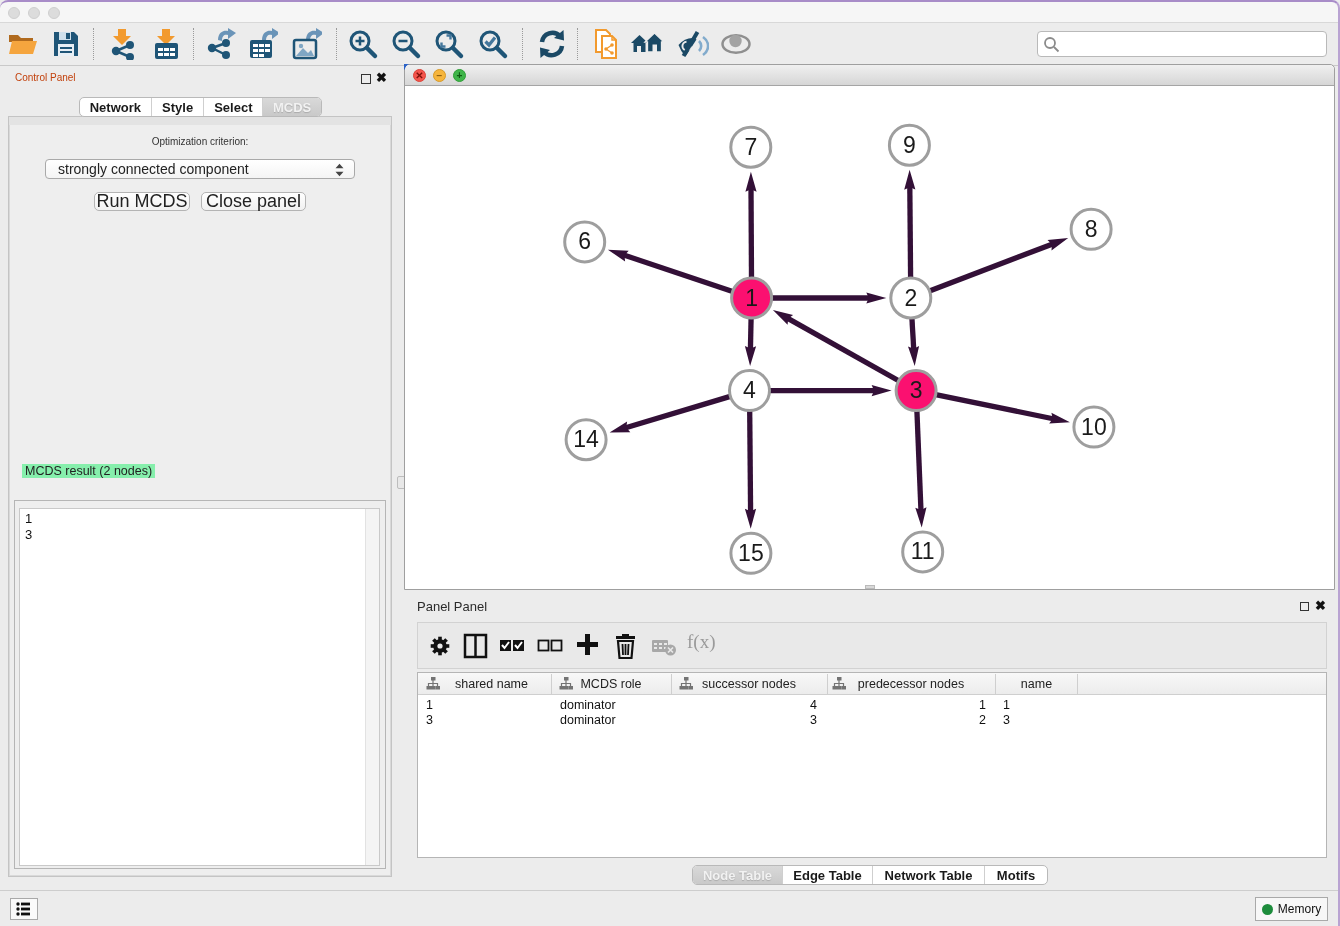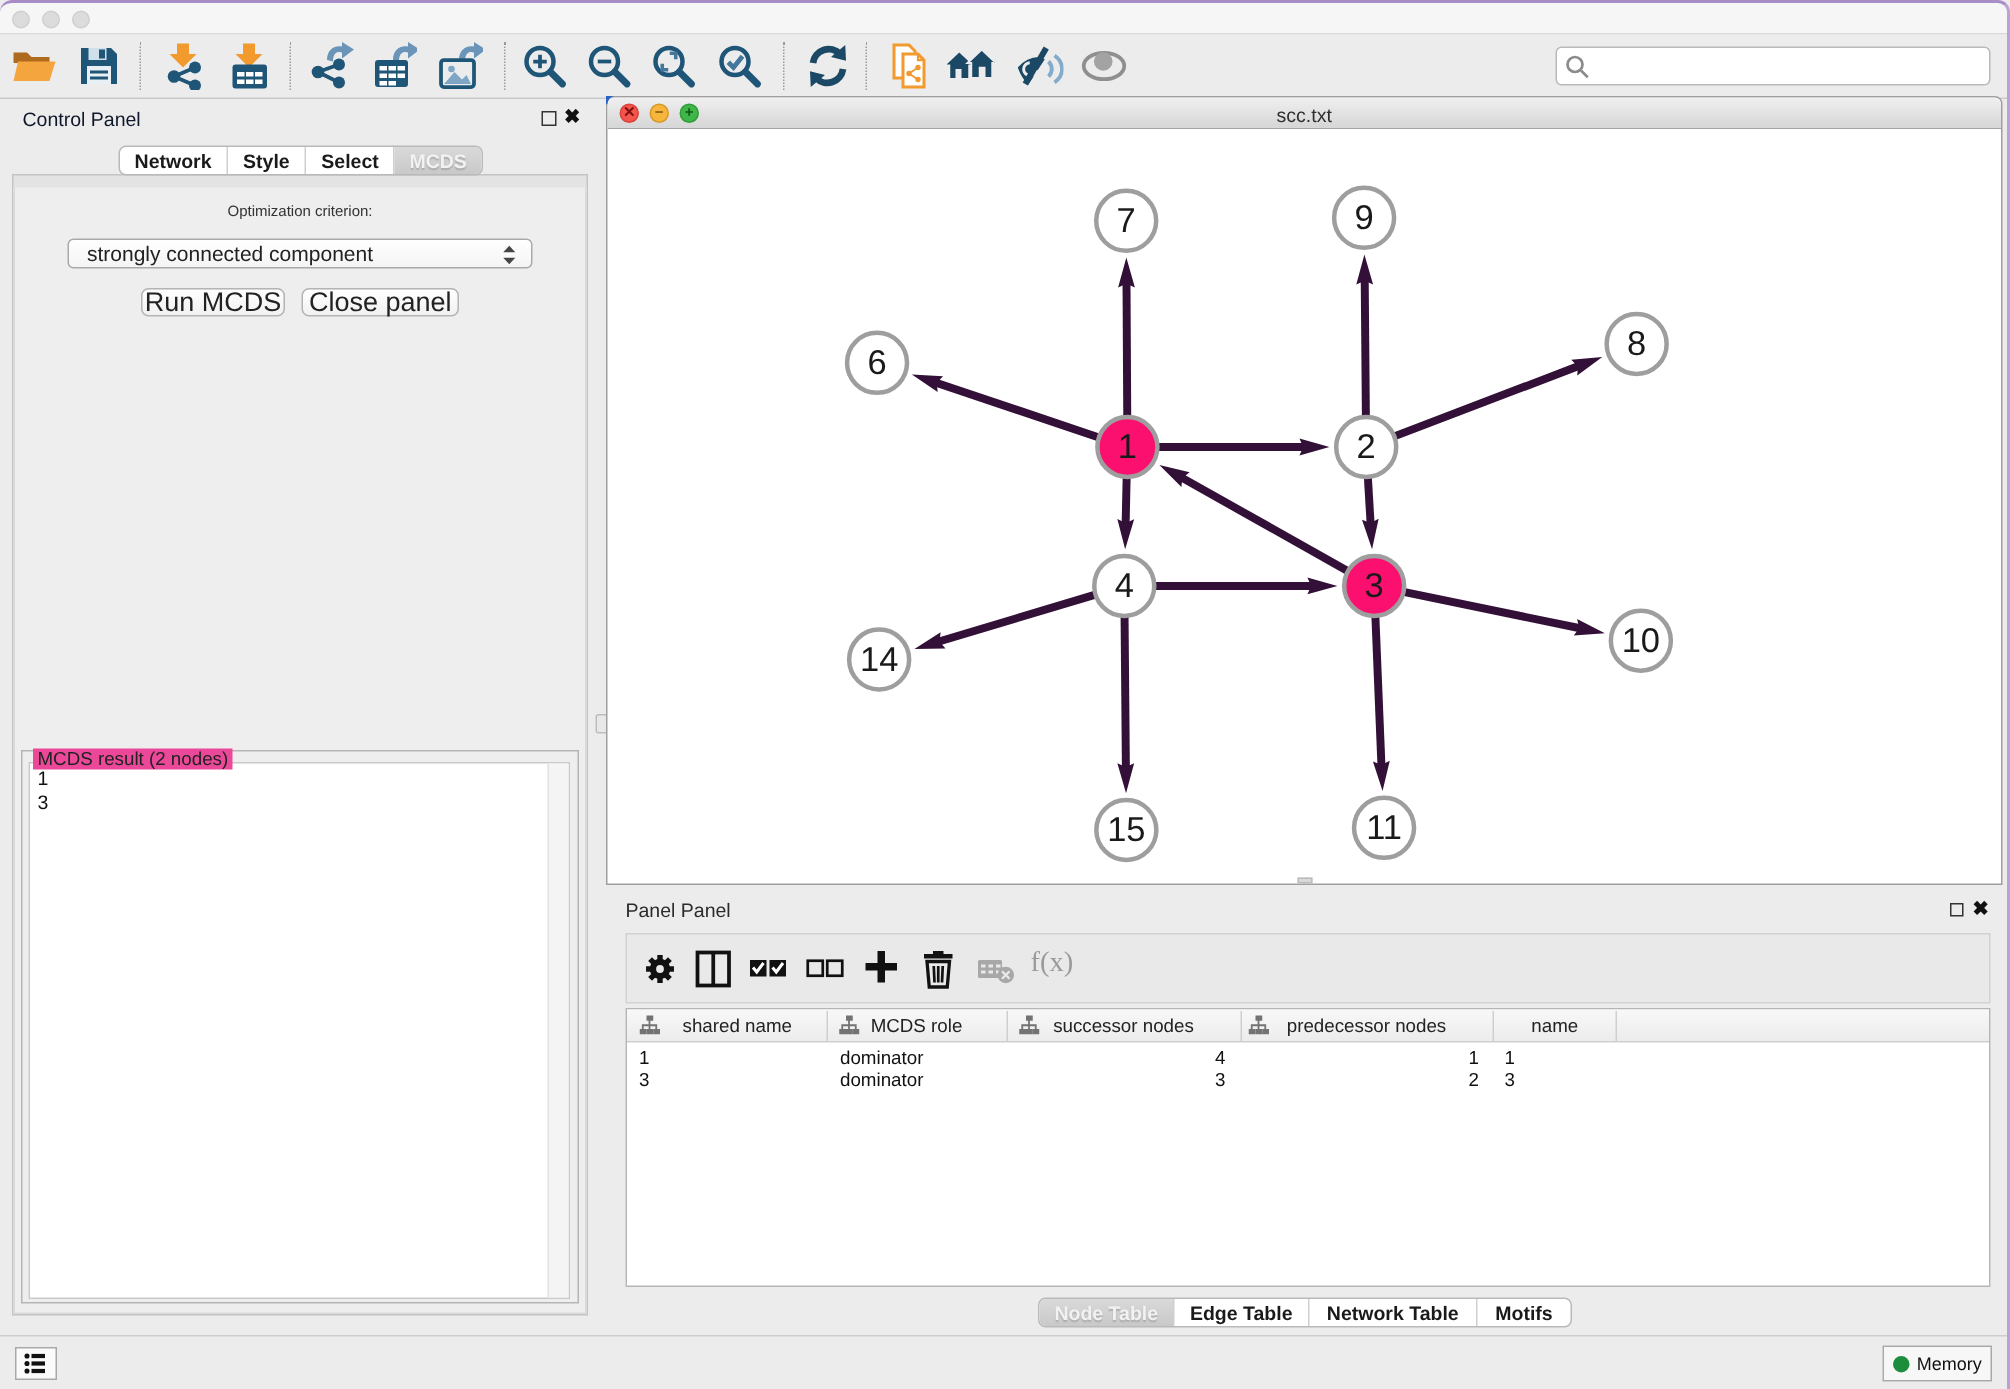--- a/index.html
+++ b/index.html
@@ -9,37 +9,37 @@
 #winborder{left:0;top:0;width:1340px;height:926px;border-top:2px solid #a88cc8;border-right:2px solid #b9a3d2;border-radius:8px 8px 0 0;pointer-events:none;z-index:50}
 #titlebar{left:0;top:0;width:1340px;height:23px;background:#f6f6f6;border-bottom:1px solid #d8d8d8;border-radius:8px 8px 0 0}
 .tl{width:12px;height:12px;border-radius:50%;background:#dcdcdc;border:1px solid #cfcfcf;top:7px}
 #title{width:100%;text-align:center;top:6px;font-size:13px;color:#9b9b9b}
 
 #toolbar{left:0;top:23px;width:1340px;height:43px;background:#ececec;border-bottom:1px solid #c9c9c9}
 .sep{top:5px;height:32px;width:0;border-left:1px dotted #9a9a9a}
 .ticon{top:5px}
 #search{left:1037px;top:8px;width:290px;height:26px;background:#fff;border:1px solid #b9b9b9;border-radius:4px}
 
-#cp-title{left:15px;top:72px;font-size:13px;color:#0f172a}
+#cp-title{left:15px;top:72px;font-size:10px;color:#c2410c}
 #cp-max{left:361px;top:74px;width:10px;height:10px;border:1.5px solid #333}
 #cp-close{left:376px;top:70px;font-size:13px;color:#111;font-weight:bold}
 .tabbar{border:1px solid #b9b9b9;border-radius:5px;background:#fff;display:flex;overflow:hidden}
 #cp-tabs{left:79px;top:97px;width:243px;height:20px}
 .tab{display:flex;align-items:center;justify-content:center;font-size:13px;font-weight:bold;color:#1a1a1a;border-right:1px solid #cfcfcf;height:100%}
 .tab:last-child{border-right:none}
 .tabsel{background:linear-gradient(#d9d9d9,#c9c9c9);color:#f2f2f2;text-shadow:0 1px 1px #aaa}
 #cp-outer{left:8px;top:116px;width:384px;height:761px;background:#e3e3e3;border:1px solid #c4c4c4}
 #cp-inner{left:9px;top:125px;width:382px;height:751px;background:#eeeeee;border:1px solid #d9d9d9;border-top:none}
 #opt-label{left:0;top:136px;width:400px;text-align:center;font-size:10px;color:#333}
 #cp-select{left:45px;top:159px;width:310px;height:20px;background:linear-gradient(#ffffff,#f4f4f4);border:1px solid #a9a9a9;border-radius:4px;font-size:14px;color:#222;line-height:18px;padding-left:12px}
 .btn{background:linear-gradient(#ffffff,#f1f1f1);border:1px solid #b4b4b4;border-radius:5px;font-size:18px;color:#222;display:flex;align-items:center;justify-content:center}
 #btn-run{left:94px;top:192px;width:96px;height:19px}
 #btn-close{left:201px;top:192px;width:105px;height:19px}
 #grp{left:14px;top:500px;width:372px;height:369px;border:1px solid #b5b5b5}
-#grp-label{left:22px;top:499px;font-size:12.5px;color:#222;background:#ec4899;padding:0 3px}
+#grp-label{left:22px;top:464px;font-size:12.5px;color:#222;background:#86efac;padding:0 3px}
 #grp-text{left:19px;top:508px;width:361px;height:358px;background:#fff;border:1px solid #c9c9c9;font-size:13px;color:#111;line-height:16px;padding:2px 0 0 5px}
 #grp-scroll{left:365px;top:509px;width:14px;height:356px;background:#f4f4f4;border-left:1px solid #e2e2e2}
 #splitgrip{left:397px;top:476px;width:9px;height:13px;background:#e8e8e8;border:1px solid #bdbdbd;border-radius:2px}
 
 #netwin{left:404px;top:64px;width:931px;height:526px;border:1px solid #9f9f9f;border-radius:5px 5px 0 0;background:#fff}
 #nw-titlebar{left:0;top:0;width:929px;height:21px;background:linear-gradient(#f0f0f0,#d6d6d6);border-bottom:1px solid #a5a5a5;border-radius:5px 5px 0 0}
 #nw-title{width:100%;text-align:center;top:4px;font-size:13px;color:#2e2e2e}
 .mbtn{top:4px;width:13px;height:13px;border-radius:50%;font-size:10px;line-height:12px;text-align:center}
 #grip-b{left:865px;top:585px;width:10px;height:4px;background:#d9d9d9;border:1px solid #bbb}
 
@@ -225,21 +225,20 @@
 <div class="abs" id="splitgrip"></div>
 
 <svg class="abs" style="left:404px;top:64px;z-index:6" width="6" height="6" viewBox="0 0 6 6">
     <path d="M0,0 L5.5,0 Q1.5,1 0.8,5.5 L0,5.5 Z" fill="#2a62c8"></path>
   </svg>
 <div class="abs" id="netwin">
   <div class="abs" id="nw-titlebar">
     <div class="abs mbtn" style="left:8px;background:#f4544c;border:1px solid #da4338;color:#7c100a;font-weight:bold">✕</div>
     <div class="abs mbtn" style="left:28px;background:#f6b53d;border:1px solid #d79a28;color:#8a5d10;font-weight:bold">−</div>
     <div class="abs mbtn" style="left:48px;background:#3fb54a;border:1px solid #2f9e38;color:#0d5a12;font-weight:bold">+</div>
-    <div class="abs" id="nw-title">scc.txt</div>
   </div>
   <svg class="abs" style="left:0px;top:21px" width="929" height="504" viewBox="404 85 929 504" font-family="Liberation Sans">
 <line x1="750.5" y1="277.0" x2="750.0" y2="186.7" stroke="#331037" stroke-width="5.3"></line>
 <polygon points="749.9,170.7 755.6,190.7 750.0,188.2 744.4,190.7" fill="#331037"></polygon>
 <line x1="731.6" y1="290.6" x2="622.1" y2="253.8" stroke="#331037" stroke-width="5.3"></line>
 <polygon points="606.9,248.7 627.7,249.8 623.5,254.3 624.1,260.4" fill="#331037"></polygon>
 <line x1="770.6" y1="297.0" x2="869.3" y2="297.0" stroke="#331037" stroke-width="5.3"></line>
 <polygon points="885.3,297.0 865.3,302.6 867.8,297.0 865.3,291.4" fill="#331037"></polygon>
 <line x1="750.1" y1="317.0" x2="749.4" y2="349.1" stroke="#331037" stroke-width="5.3"></line>
 <polygon points="749.1,365.1 743.9,345.0 749.5,347.6 755.1,345.2" fill="#331037"></polygon>

